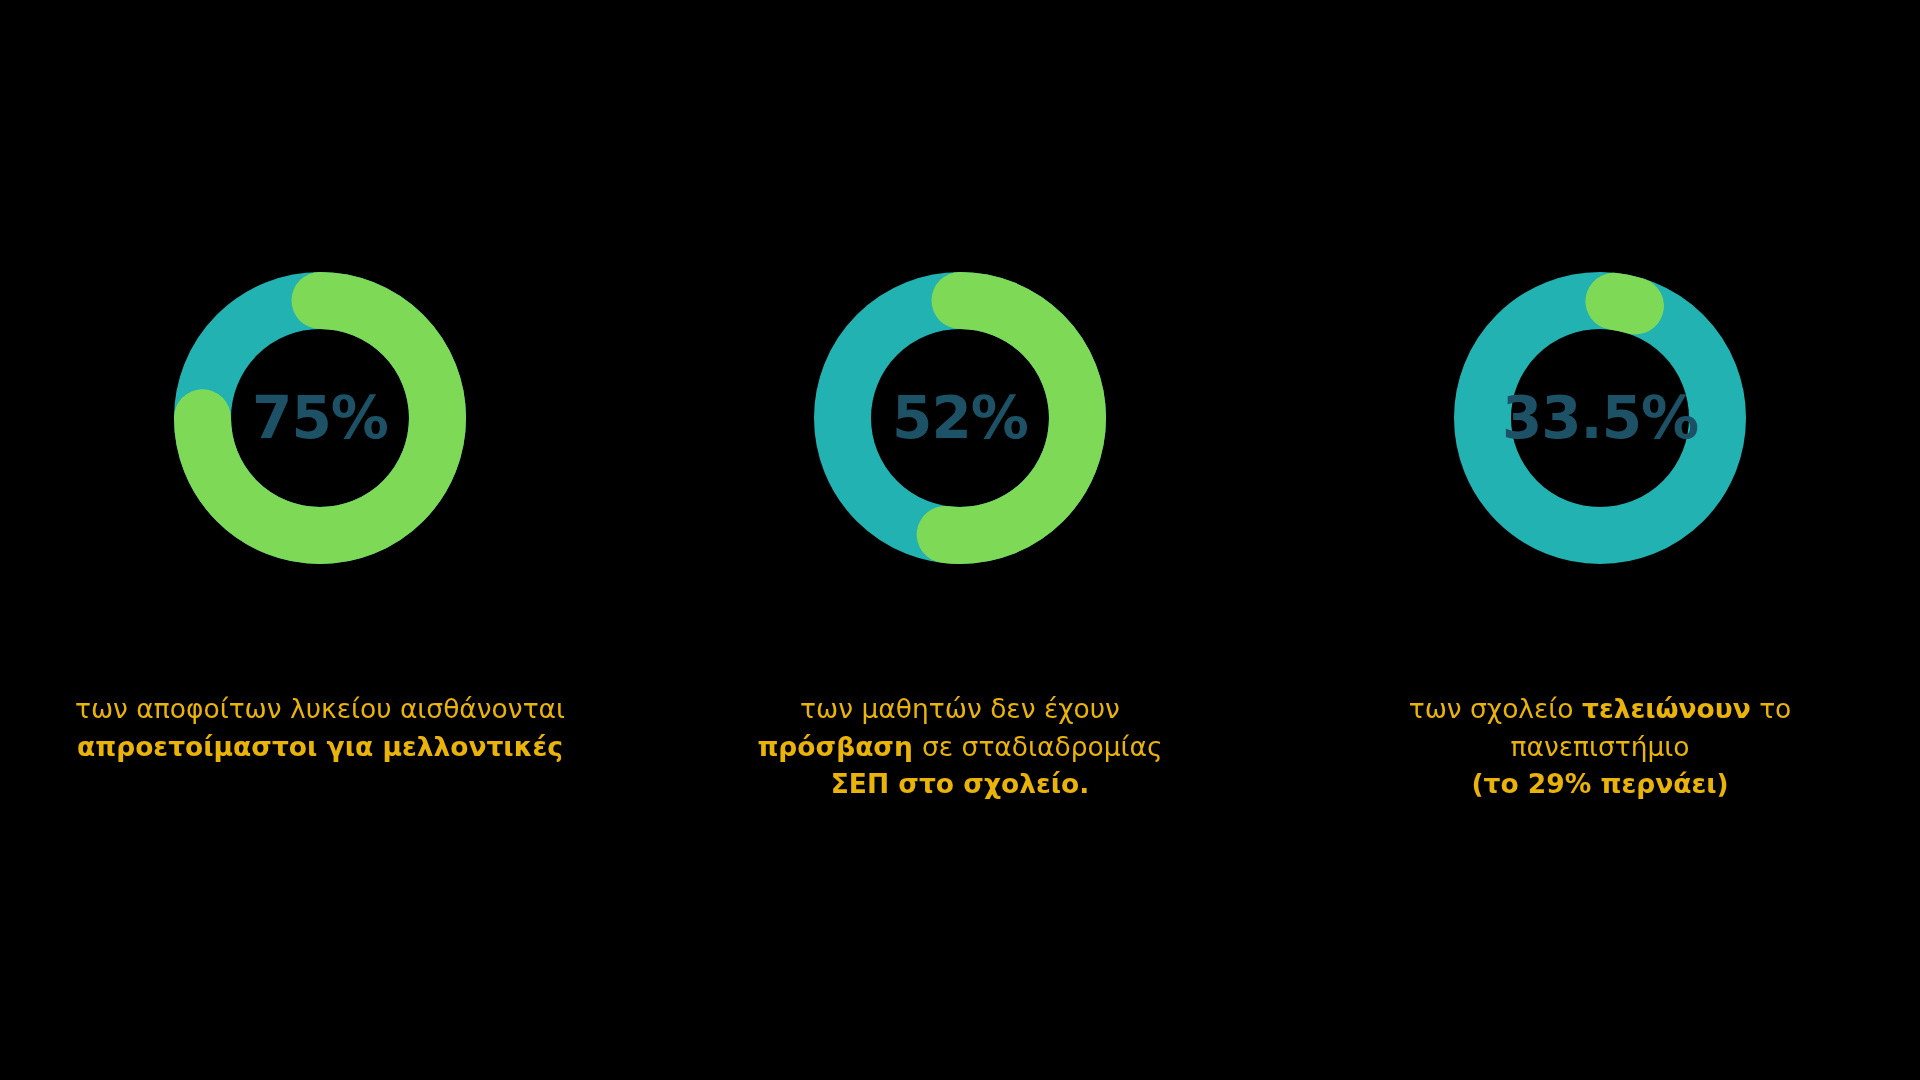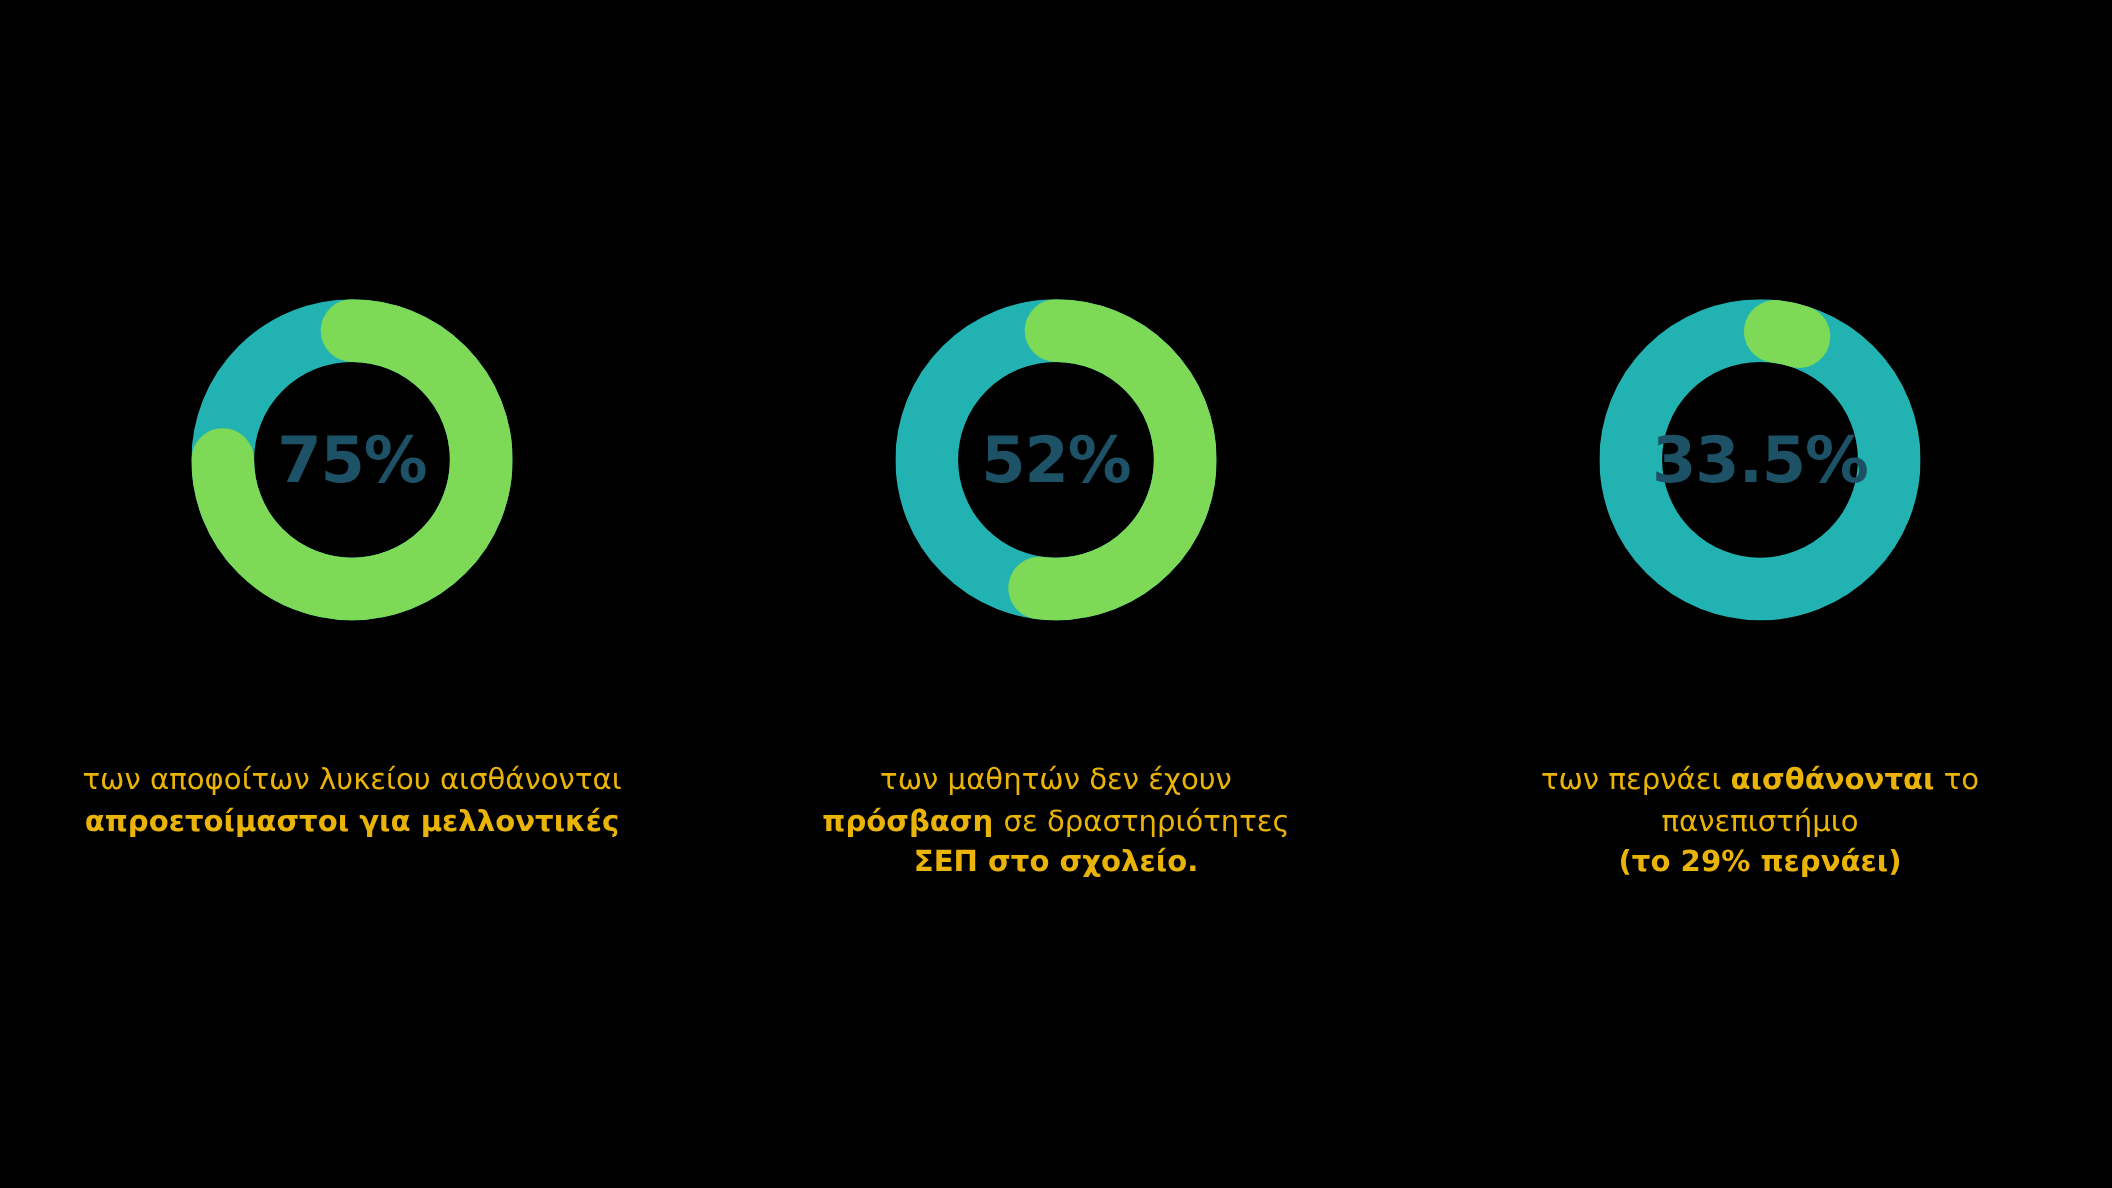--- a/index.html
+++ b/index.html
@@ -110,33 +110,33 @@
   <div class="stat-card card-2">
     <div class="donut-wrap">
       <svg class="donut-svg" viewBox="0 0 292 292">
         <circle cx="146" cy="146" r="117.5" fill="none" stroke="#22B2B2" stroke-width="57"></circle>
         <circle cx="146" cy="146" r="117.5" fill="none" stroke="#7ED957" stroke-width="57" stroke-linecap="round" stroke-dasharray="383.9 354.4" stroke-dashoffset="0" transform="rotate(-90 146 146)"></circle>
       </svg>
       <div class="donut-value">52%</div>
     </div>
     <div class="caption">
       <div><span>των μαθητών δεν έχουν</span></div>
-      <div><span class="bold">πρόσβαση </span><span>σε δραστηριότητες</span></div>
+      <div><span class="bold">πρόσβαση </span><span>σε σταδιαδρομίας</span></div>
       <div><span class="bold">ΣΕΠ στο σχολείο.</span></div>
     </div>
   </div>
 
   <div class="stat-card card-3">
     <div class="donut-wrap">
       <svg class="donut-svg" viewBox="0 0 292 292">
         <circle cx="146" cy="146" r="117.5" fill="none" stroke="#22B2B2" stroke-width="57"></circle>
         <circle cx="146" cy="146" r="117.5" fill="none" stroke="#7ED957" stroke-width="57" stroke-linecap="round" stroke-dasharray="22 716.3" stroke-dashoffset="-14" transform="rotate(-90 146 146)"></circle>
       </svg>
       <div class="donut-value">33.5%</div>
     </div>
     <div class="caption">
-      <div><span>των περνάει </span><span class="bold">αισθάνονται</span><span> το</span></div>
+      <div><span>των σχολείο </span><span class="bold">τελειώνουν</span><span> το</span></div>
       <div><span>πανεπιστήμιο</span></div>
       <div><span class="bold">(το 29% περνάει)</span></div>
     </div>
   </div>
 
 </div>
 
 </body></html>

